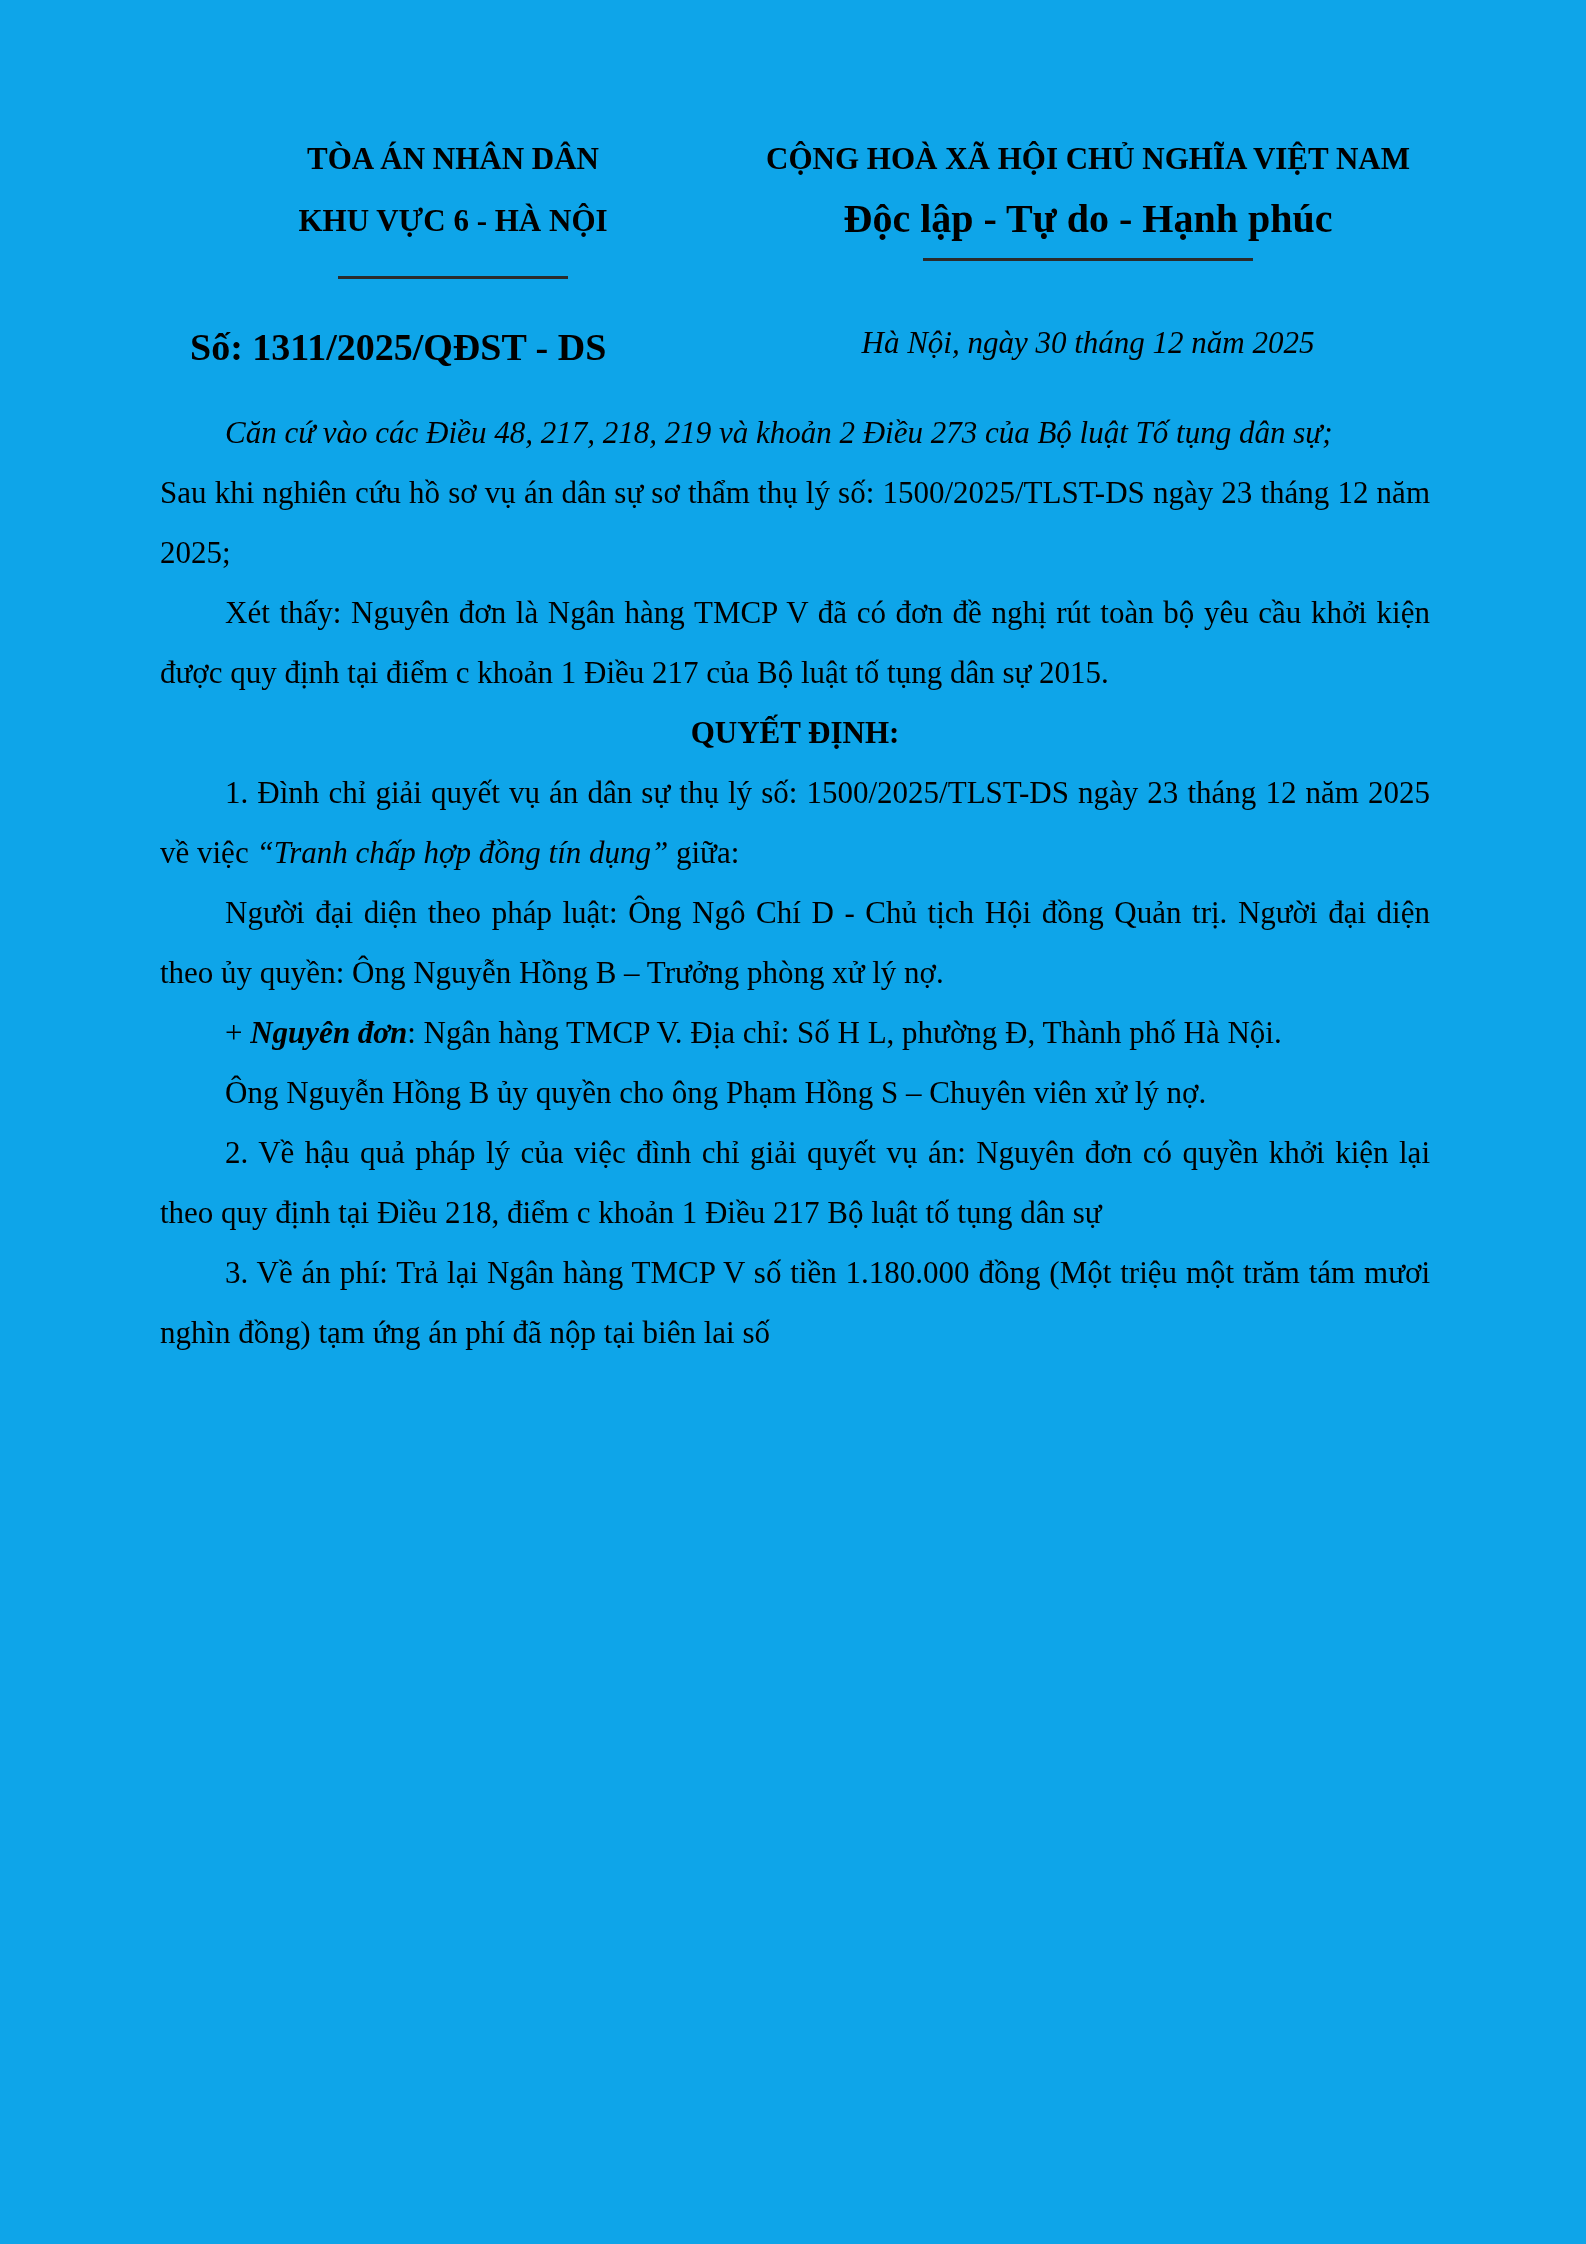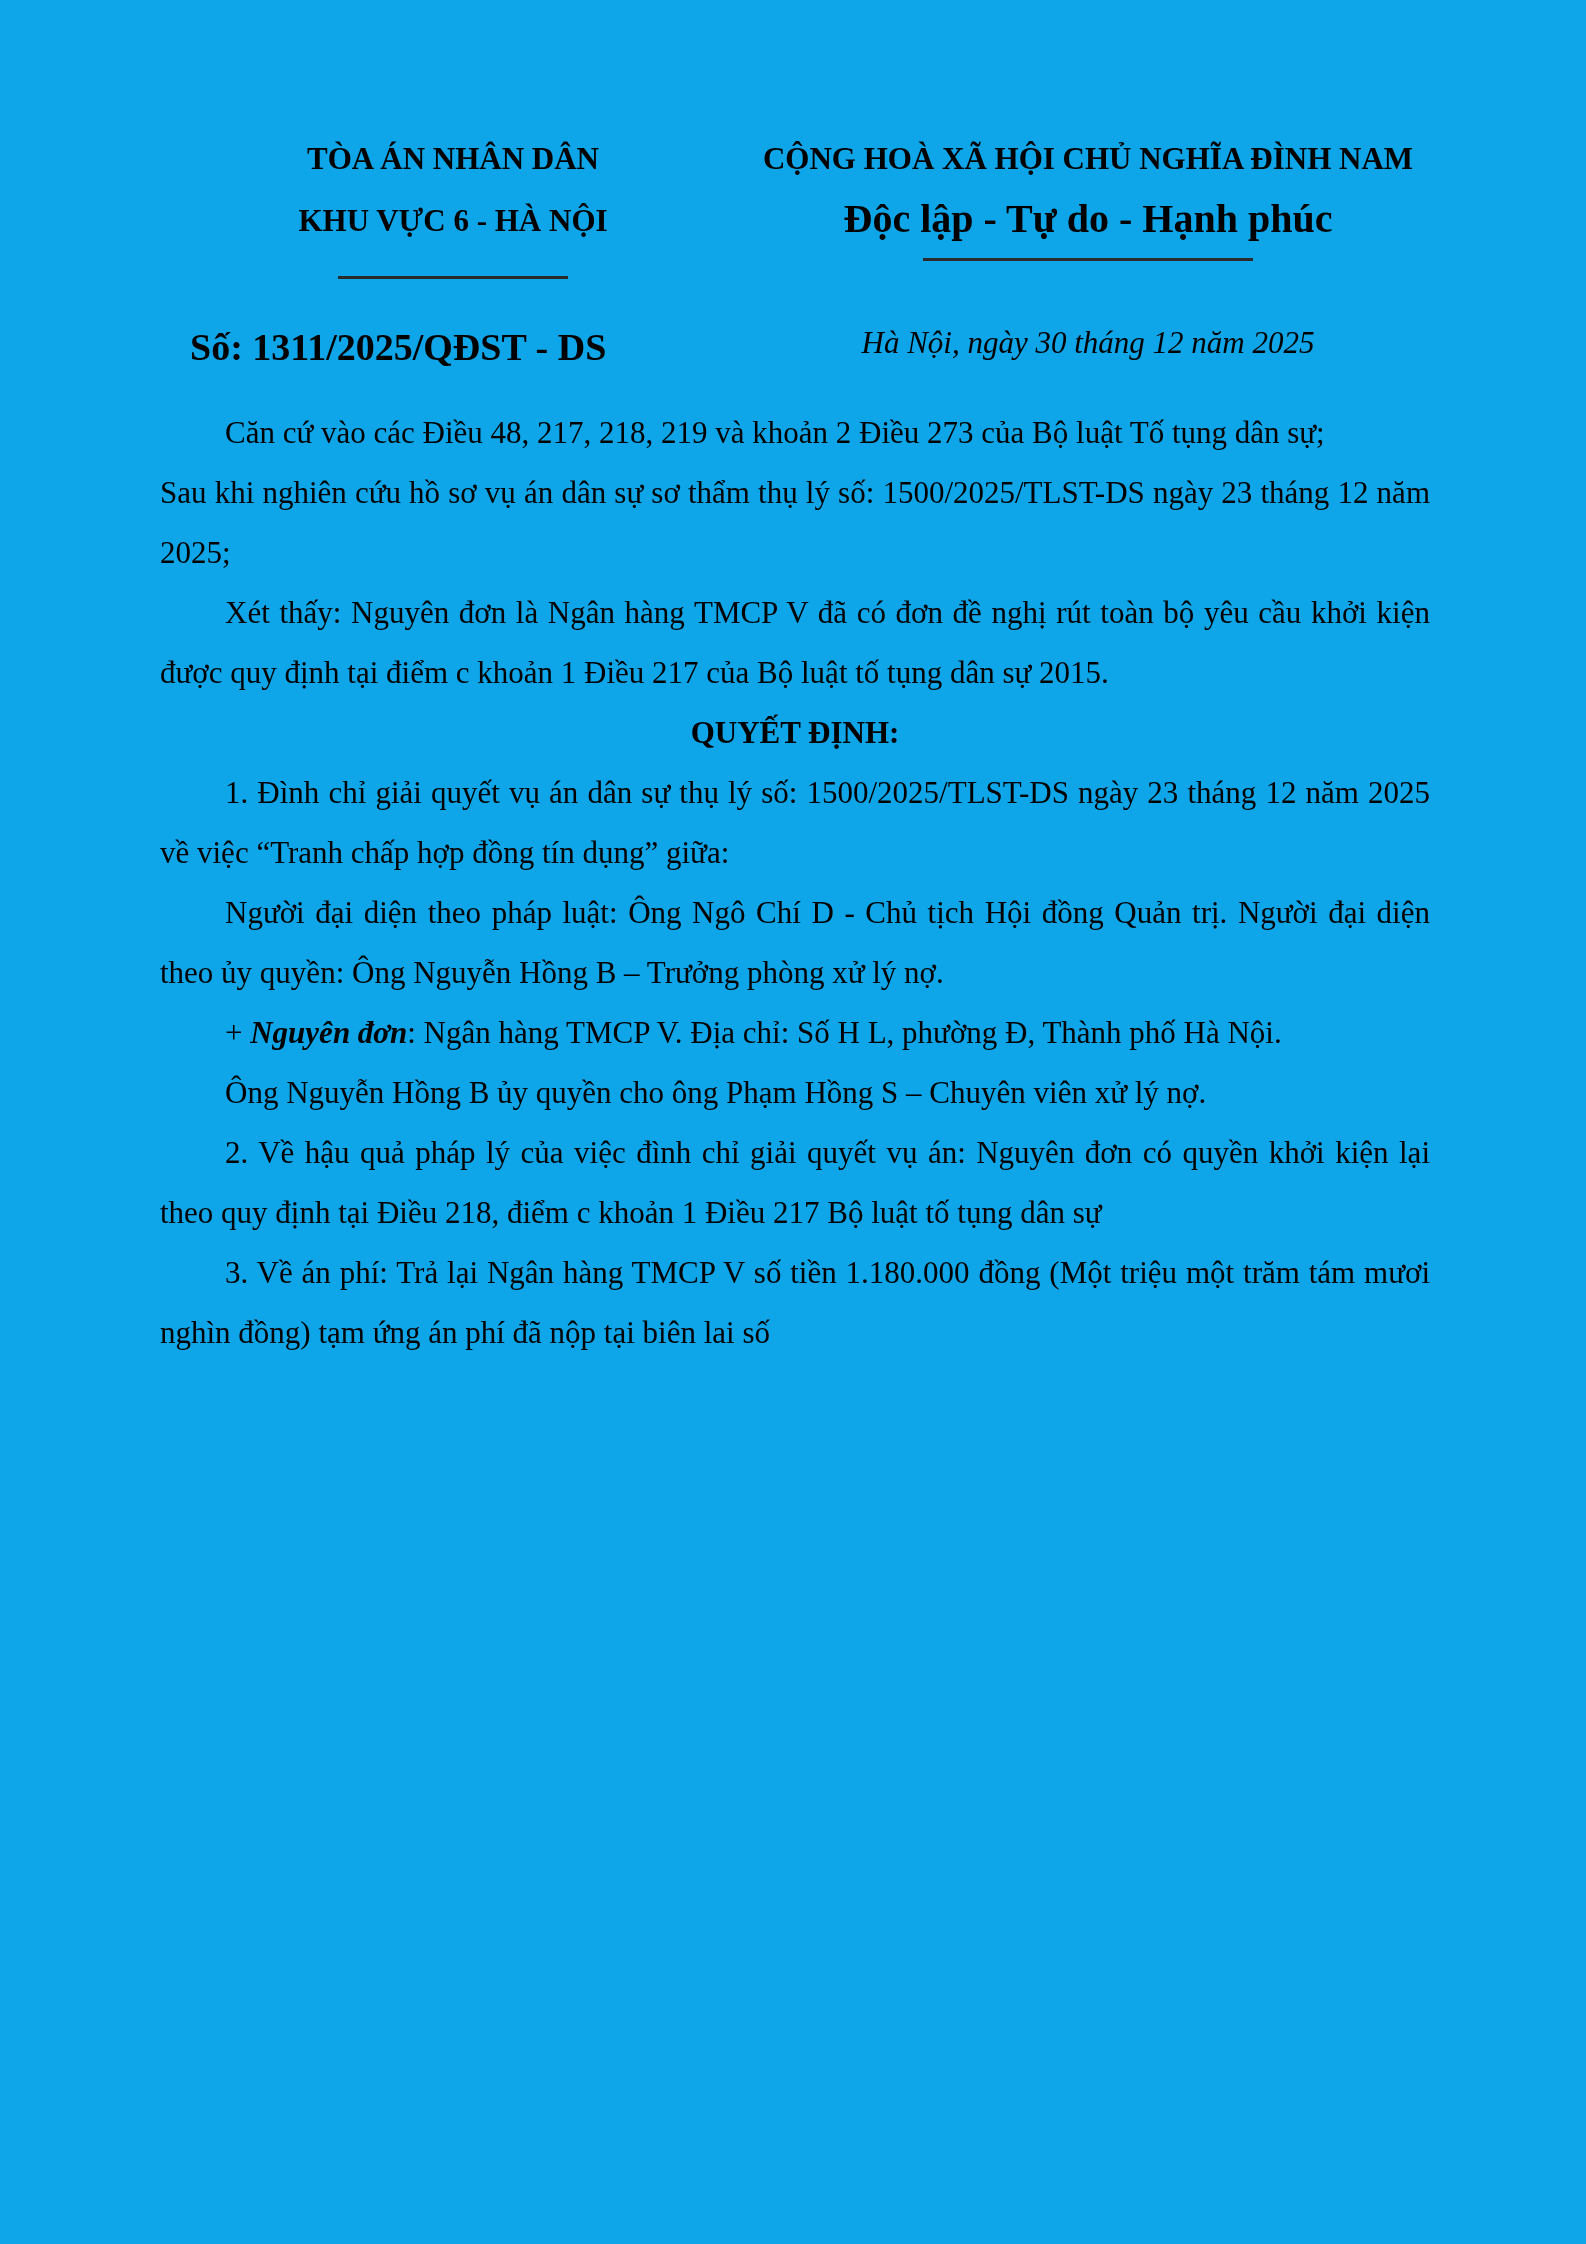--- a/index.html
+++ b/index.html
@@ -32,37 +32,37 @@
   
   .title-block { text-align: center; }
   .title-1 { font-weight: 700; font-size: 42px; margin-top: 44px; }
   .title-2 { font-weight: 700; font-size: 37px; margin-top: 14px; }
   .title-3 { font-weight: 700; font-size: 33px; margin-top: 30px; }
   
   .body-block { margin-top: 34px; font-size: 31px; line-height: 60px; text-align: justify; }
   .body-block p { margin: 0; }
   .indent { text-indent: 65px; }
   .no-indent { text-indent: 0; }
-  .it { }
+  .it { font-style: italic; }
   .bold-it { font-weight: 700; font-style: italic; }
   .decision-heading { text-align: center; font-weight: 700; }
 </style>
 </head>
 <body>
 
 <div class="page">
 
   <div class="header-row">
     <div class="header-left">
       <div class="hdr-line">TÒA ÁN NHÂN DÂN</div>
       <div class="hdr-line">KHU VỰC 6 - HÀ NỘI</div>
       <div class="rule rule-left"></div>
     </div>
     <div class="header-right">
-      <div class="hdr-line">CỘNG HOÀ XÃ HỘI CHỦ NGHĨA ĐÌNH NAM</div>
+      <div class="hdr-line">CỘNG HOÀ XÃ HỘI CHỦ NGHĨA VIỆT NAM</div>
       <div class="hdr-line motto">Độc lập - Tự do - Hạnh phúc</div>
       <div class="rule rule-right"></div>
     </div>
   </div>
 
   <div class="meta-row">
     <div class="meta-left">
       <span class="doc-number">Số: 1311/2025/QĐST - DS</span>
     </div>
     <div class="meta-right">

